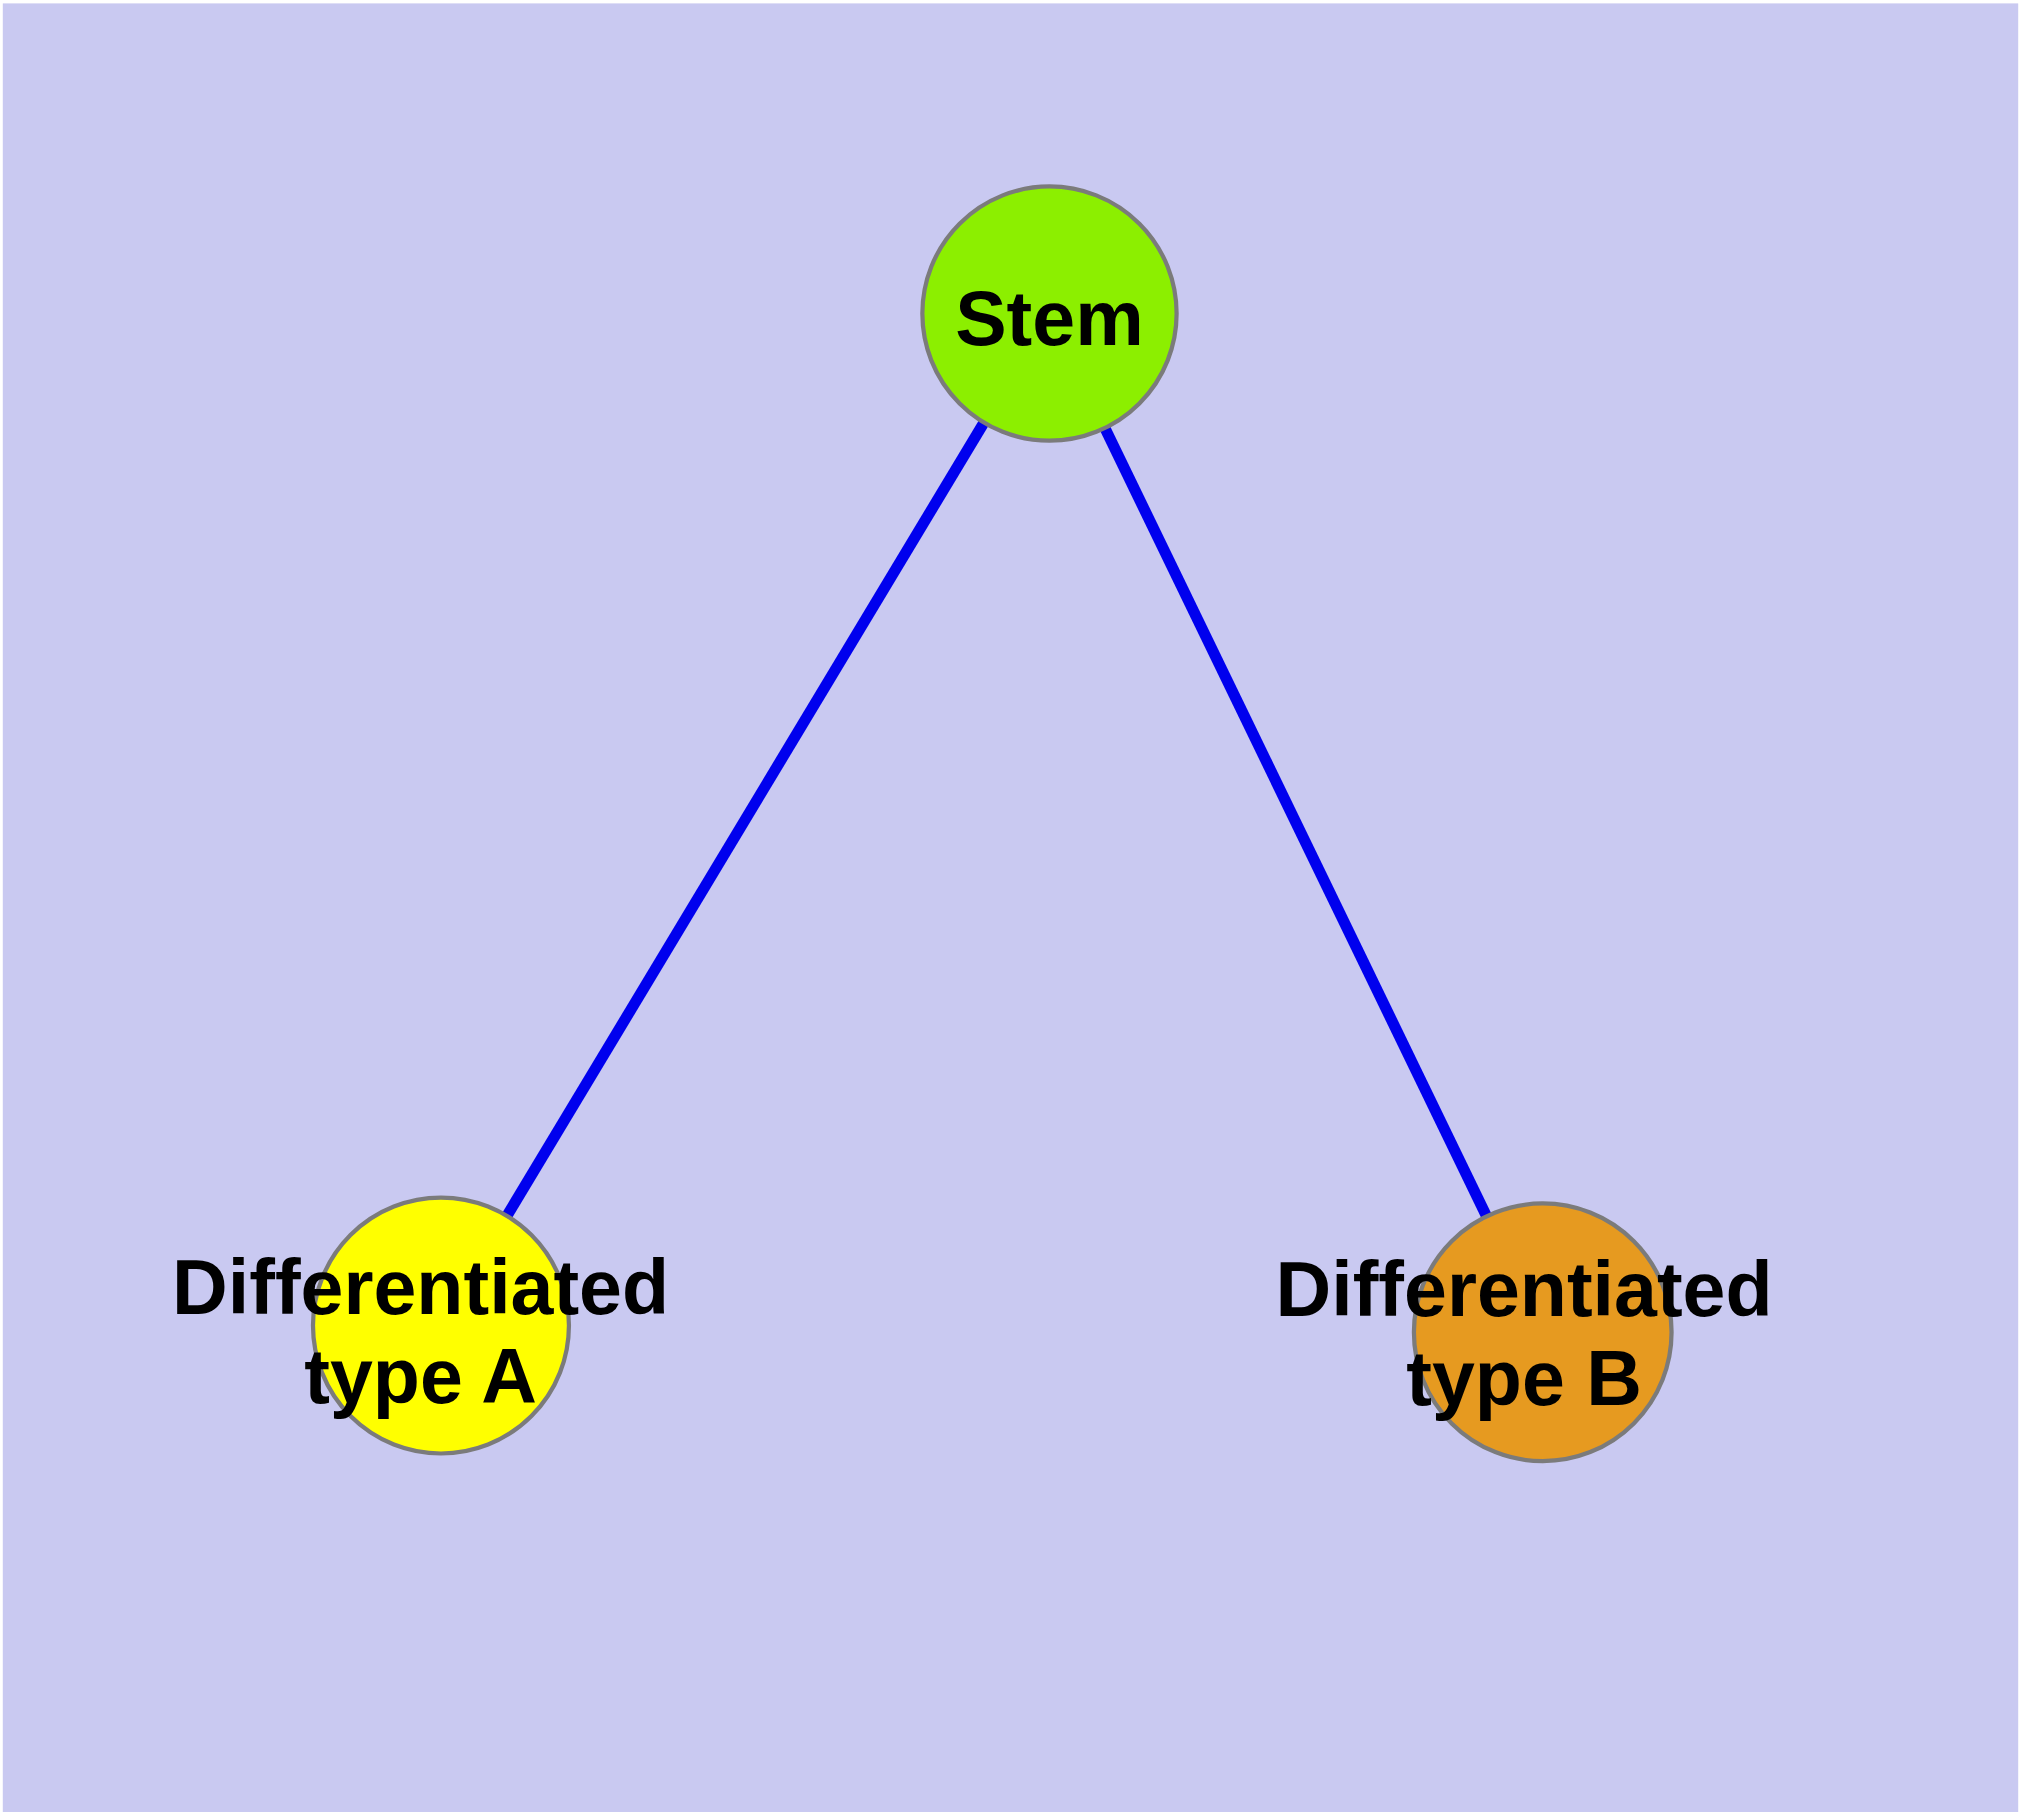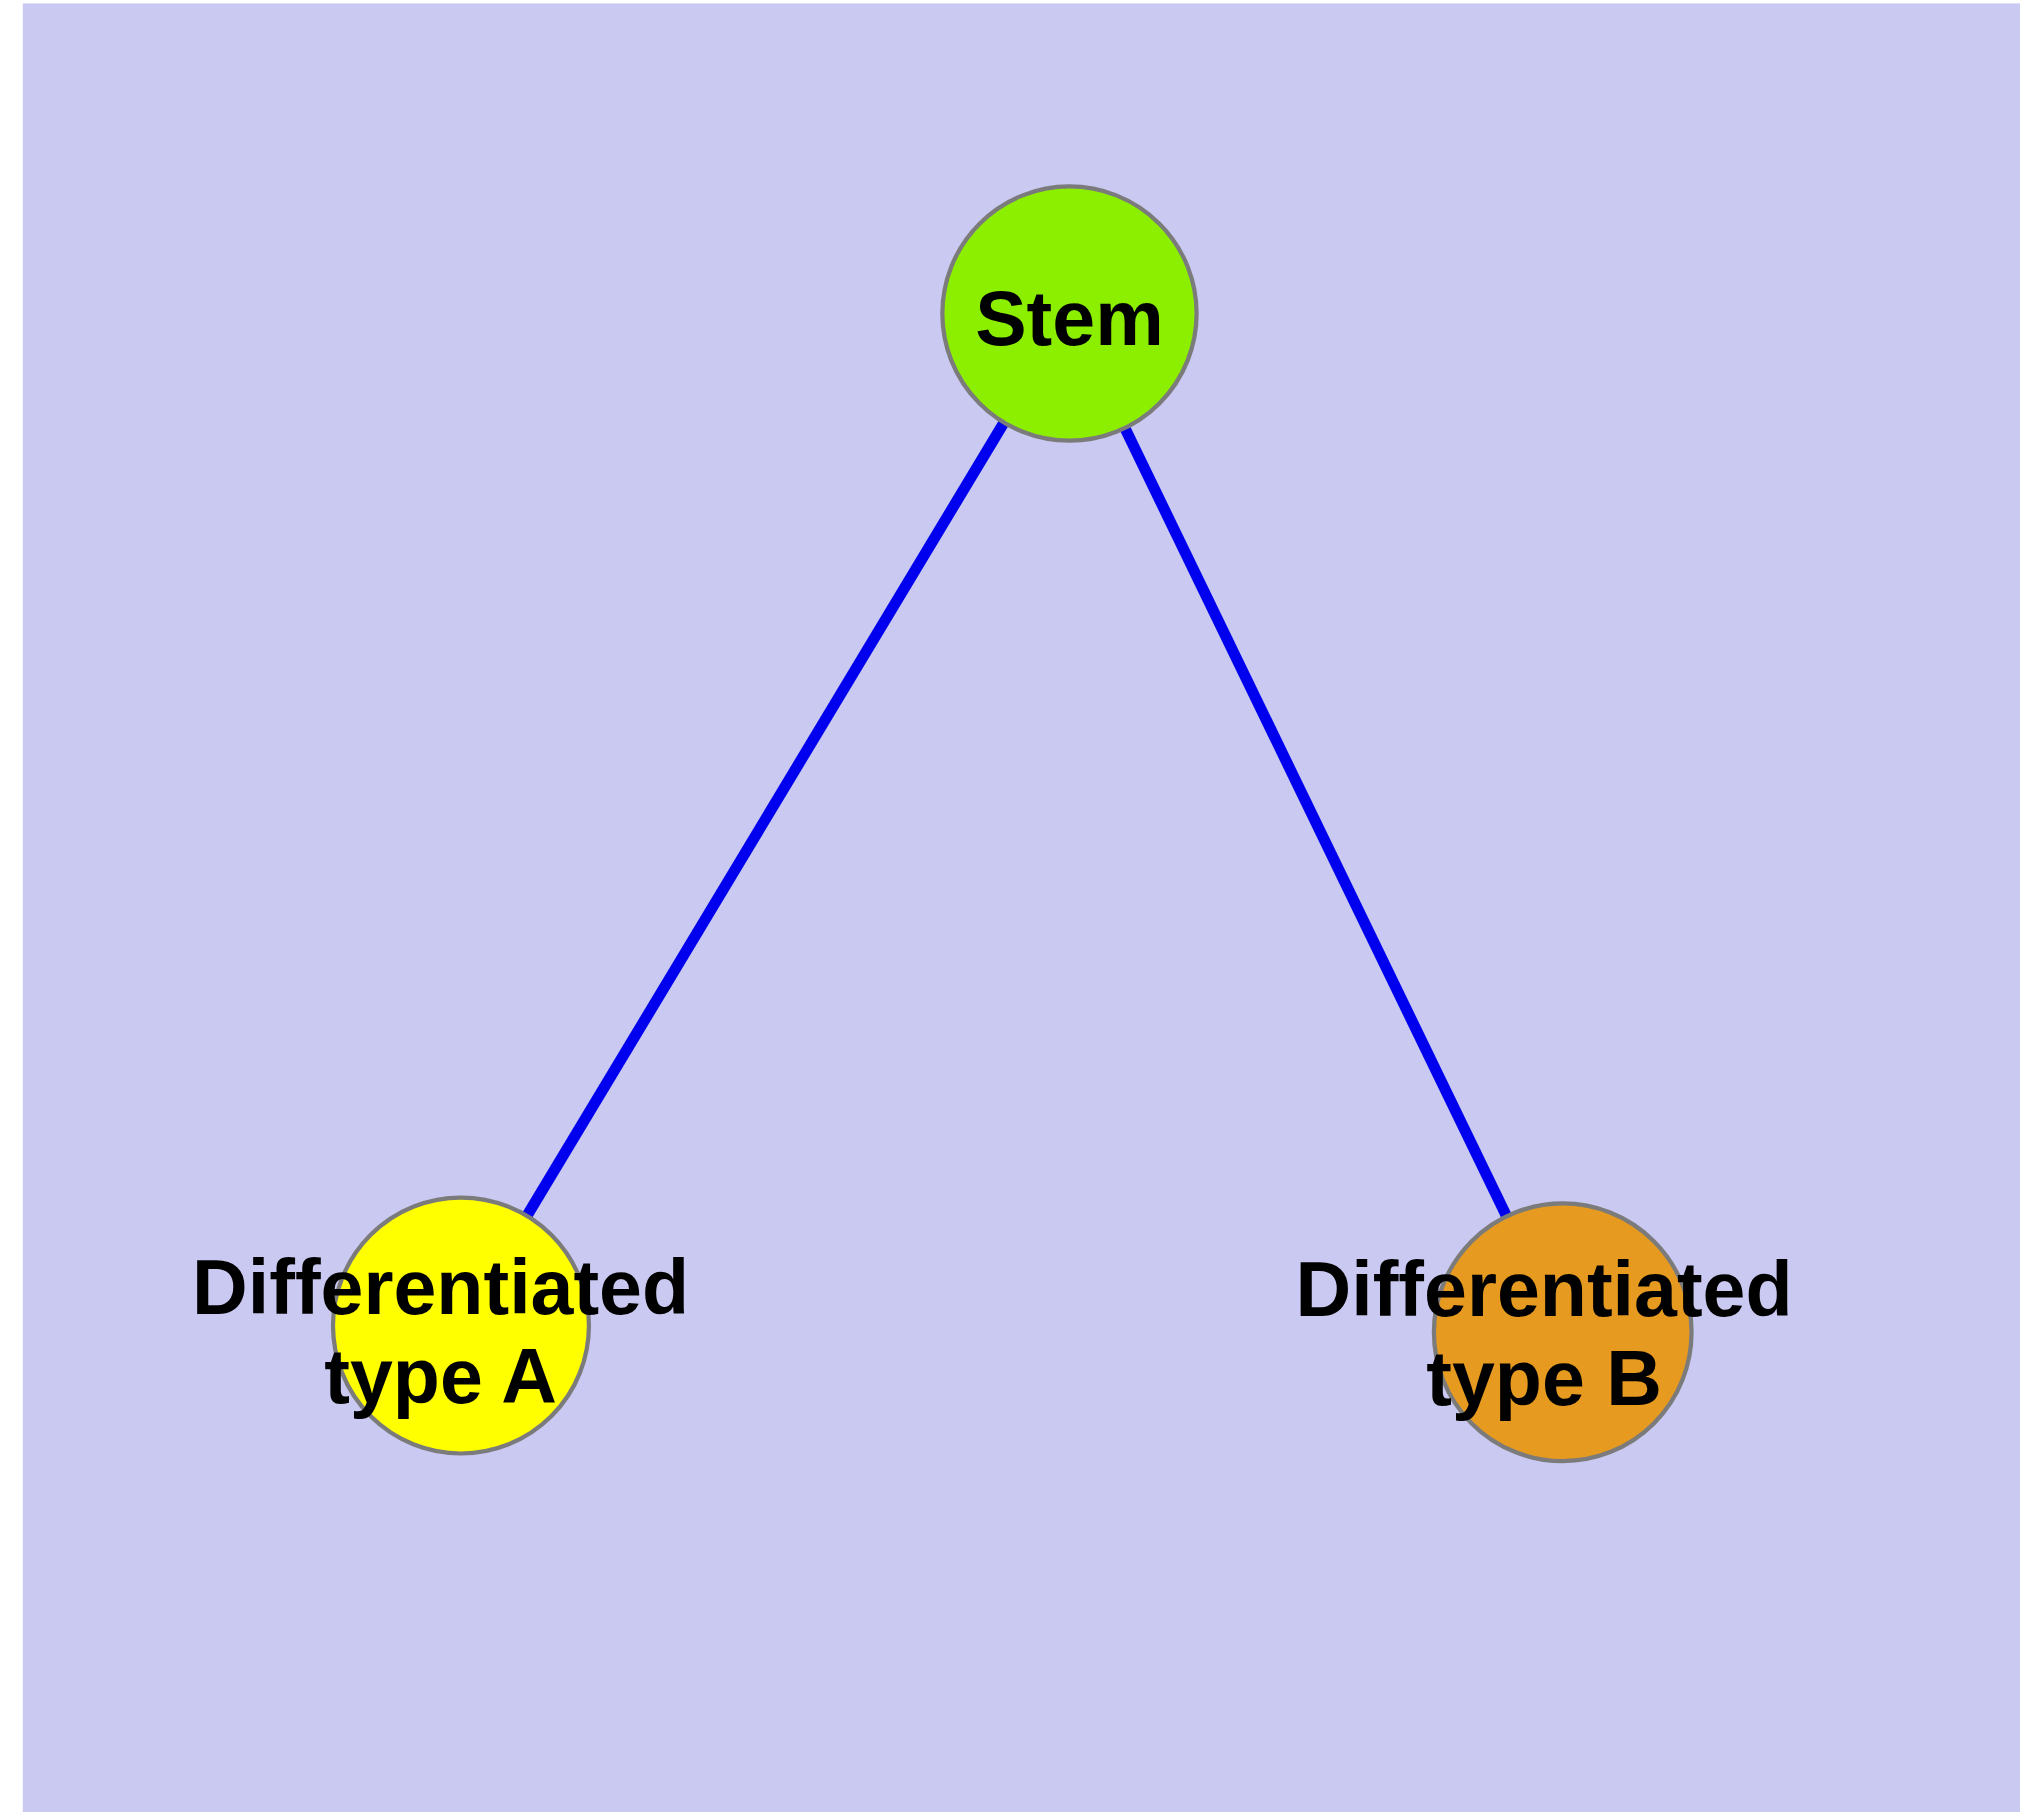--- a/index.html
+++ b/index.html
@@ -7,21 +7,20 @@
     padding: 0;
     background: #ffffff;
     width: 2021px;
     height: 1812px;
     overflow: hidden;
   }
   .stage {
     position: relative;
     width: 1611px;
     height: 1812px;
-    padding-left: 20px;
   }
   svg { display: block; }
   .edge {
     stroke-width: 13;
     stroke-linecap: butt;
   }
   .node {
     stroke: #7b7b7b;
     stroke-width: 5;
   }

